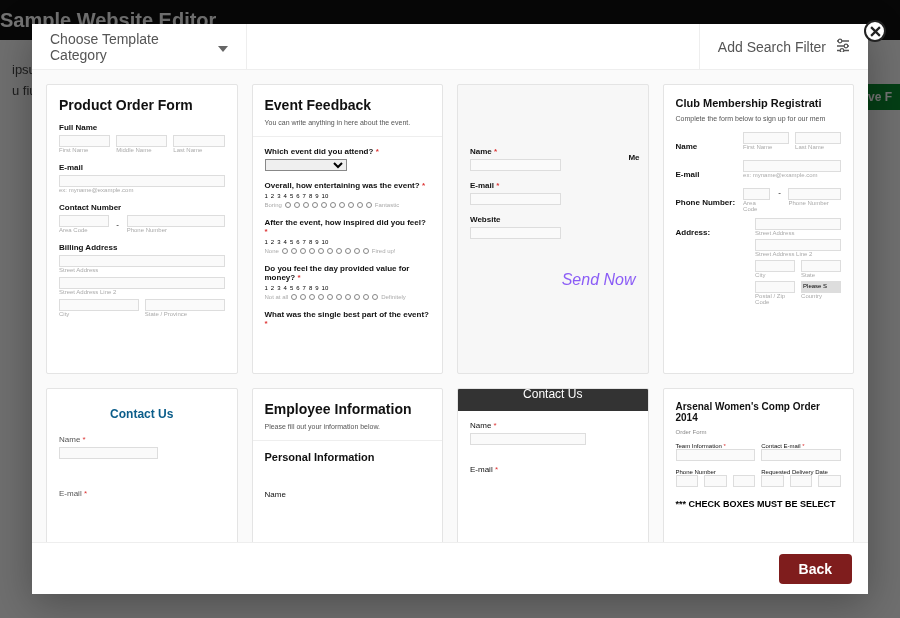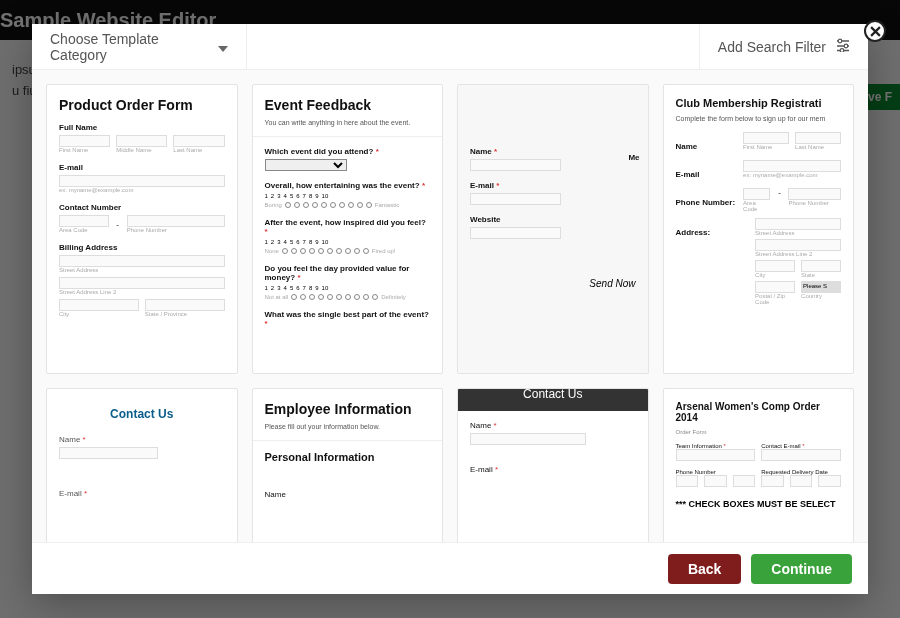--- a/index.html
+++ b/index.html
@@ -99,21 +99,21 @@
     position: absolute; top: 84px; right: 0; background: #0a8a2f; color: #fff;
     font-size: 12px; padding: 6px 8px; font-weight: bold;
   }
 
   
   .dark-head {
     background: #333; color: #fff; padding: 10px 0; text-align: center;
     margin: -12px -12px 10px -12px; font-size: 12px; font-weight: 500;
   }
   .blue-title { color: #0b5d8a; font-weight: bold; font-size: 12px; text-align: center; margin-bottom: 14px; margin-top: 6px;}
-  .send-now { color: #000000; font-size: 10px; font-style: italic; position: absolute; bottom: 84px; right: 12px; }
+  .send-now { color: #8b5cf6; font-size: 16px; font-style: italic; position: absolute; bottom: 84px; right: 12px; }
 </style>
 </head>
 <body>
 
 <div class="page-header">
   <span>Sample Website Editor</span>
 </div>
 <div class="save-peek">ve F</div>
 <div class="page-body">
   <div class="lorem">ipsu ncid struc at. D u fiu ulpa</div>
@@ -444,16 +444,15 @@
           </div>
       </div>
       <div style="height:12px"></div>
       <div style="font-weight:bold;font-size:9px">*** CHECK BOXES MUST BE SELECT</div>
     </div>
 
   </div>
 
   <div class="footer">
     <button class="btn btn-back">Back</button>
-    <button class="btn btn-continue">Continue</button>
   </div>
 
 </div>
 
 </body></html>

